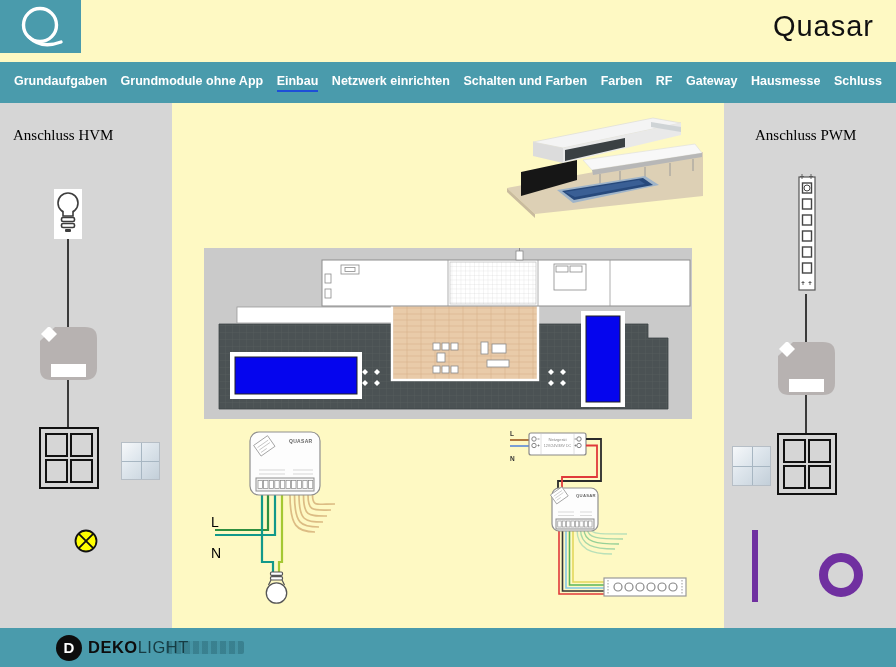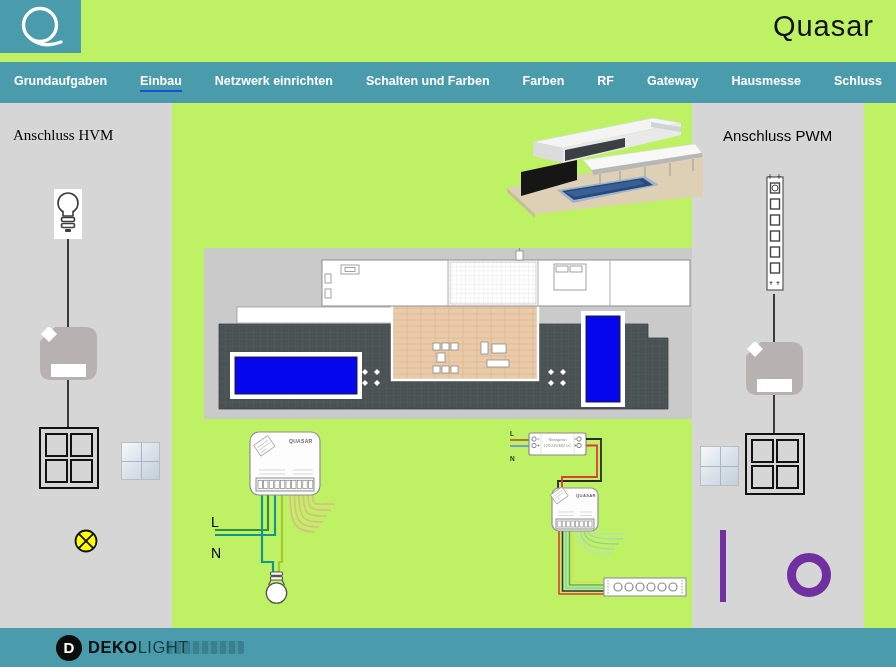--- a/index.html
+++ b/index.html
@@ -1,30 +1,30 @@
 <!DOCTYPE html>
 <html style="--teal: #4A9BAC; --panel-gray: #D6D6D6; --purple: #7030A0; --pool-blue: #0505EE; --lamp-yellow: #FFFF00;"><head>
 <meta charset="utf-8">
 <style>
   html,body{margin:0;padding:0;background:#888;}
   #stage{
-    position:relative;width:896px;height:667px;background:#bef264;
+    position:relative;width:896px;height:667px;background:#fef9c3;
     font-family:"Liberation Sans", sans-serif;overflow:hidden;margin:0 auto;
   }
   
   .logo-box{position:absolute;left:0;top:0;width:81px;height:53px;background:var(--teal);}
   .brand{position:absolute;right:22px;top:10px;font-size:29px;color:#111;letter-spacing:1px;font-weight:400;}
   
   .nav-bar{position:absolute;left:0;top:62px;width:896px;height:41px;background:var(--teal);
     display:flex;align-items:center;justify-content:space-between;box-sizing:border-box;padding:0 14px;}
   .nav-item{color:#fff;font-size:12.5px;font-weight:600;white-space:nowrap;cursor:pointer;padding-bottom:2px;border-bottom:2px solid transparent;}
   .nav-item.active{border-bottom:2px solid #1d4ed8;text-align:center;}
   
   .side-panel{position:absolute;top:103px;width:172px;height:525px;background:var(--panel-gray);}
-  .side-panel.left{left:0;font-family:Liberation Serif, serif;} .side-panel.right{left:692px;}
+  .side-panel.left{left:0;font-family:Liberation Serif, serif;} .side-panel.right{left:724px;font-family:Liberation Serif, serif;}
   .panel-title{position:absolute;font-size:15px;color:#000;}
   .vline{position:absolute;width:1.5px;background:#3a3a3a;}
   .switch-photo{position:absolute;border:1px solid #b6bec6;background:linear-gradient(135deg,#f6f8fa 0%,#dde5ec 45%,#c3cfd9 100%);}
   .switch-photo .h{position:absolute;left:0;right:0;top:50%;height:1px;background:#a7b6c2;}
   .switch-photo .v{position:absolute;top:0;bottom:0;left:50%;width:1px;background:#a7b6c2;}
   .purple-bar{position:absolute;width:6px;height:72px;background:var(--purple);}
   .purple-ring{position:absolute;width:26px;height:26px;border:9px solid var(--purple);border-radius:50%;}
   
   .footer{position:absolute;left:0;top:628px;width:896px;height:39px;background:var(--teal);}
   .footer-caption{position:absolute;left:0;right:200px;top:0;height:39px;display:flex;align-items:center;justify-content:center;
@@ -47,20 +47,21 @@
   <div class="logo-box">
     <svg width="81" height="53" viewBox="0 0 81 53">
       <circle cx="40" cy="25" r="16.5" fill="none" stroke="#fff" stroke-width="3.4"></circle>
       <path d="M29,37 C38,46 50,46 61,42" fill="none" stroke="#fff" stroke-width="3.4" stroke-linecap="round"></path>
     </svg>
   </div>
   <div class="brand">Quasar</div>
 
   <div class="nav-bar">
       <div class="nav-item">Grundaufgaben</div>
+      <div class="nav-item">Grundmodule ohne App</div>
       <div class="nav-item active">Einbau</div>
       <div class="nav-item">Netzwerk einrichten</div>
       <div class="nav-item">Schalten und Farben</div>
       <div class="nav-item">Farben</div>
       <div class="nav-item">RF</div>
       <div class="nav-item">Gateway</div>
       <div class="nav-item">Hausmesse</div>
       <div class="nav-item">Schluss</div>
     </div>
 

